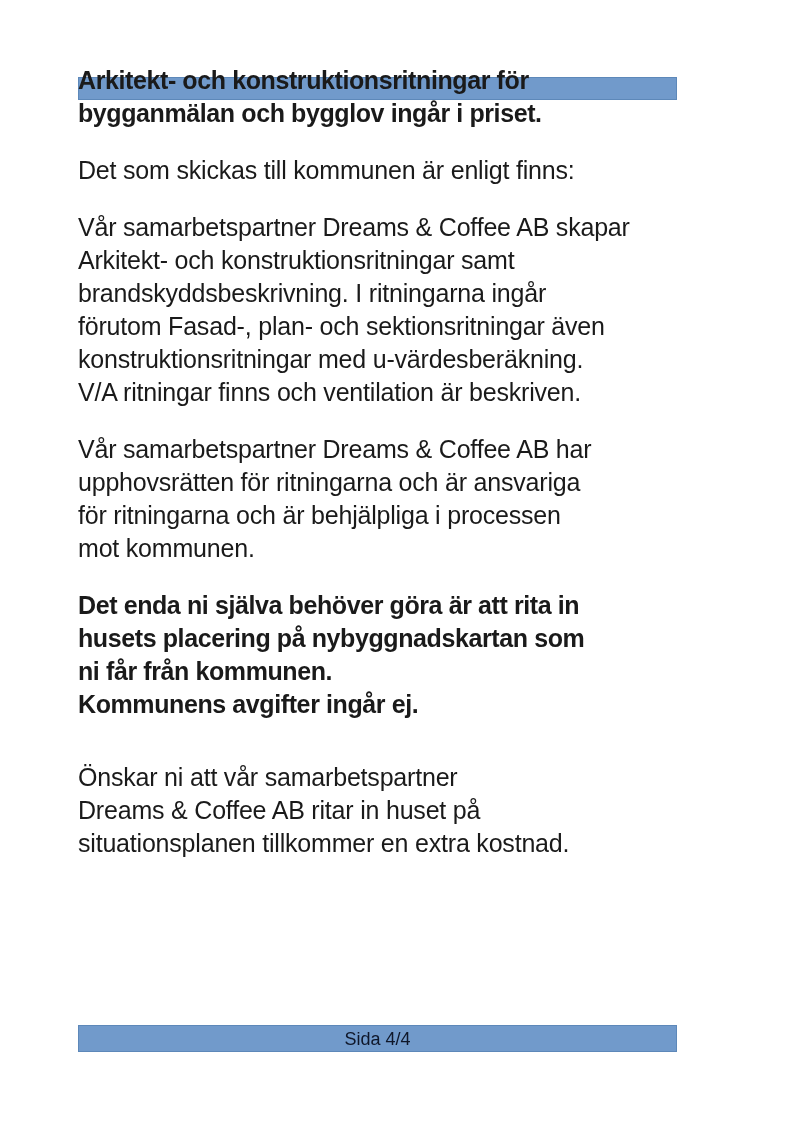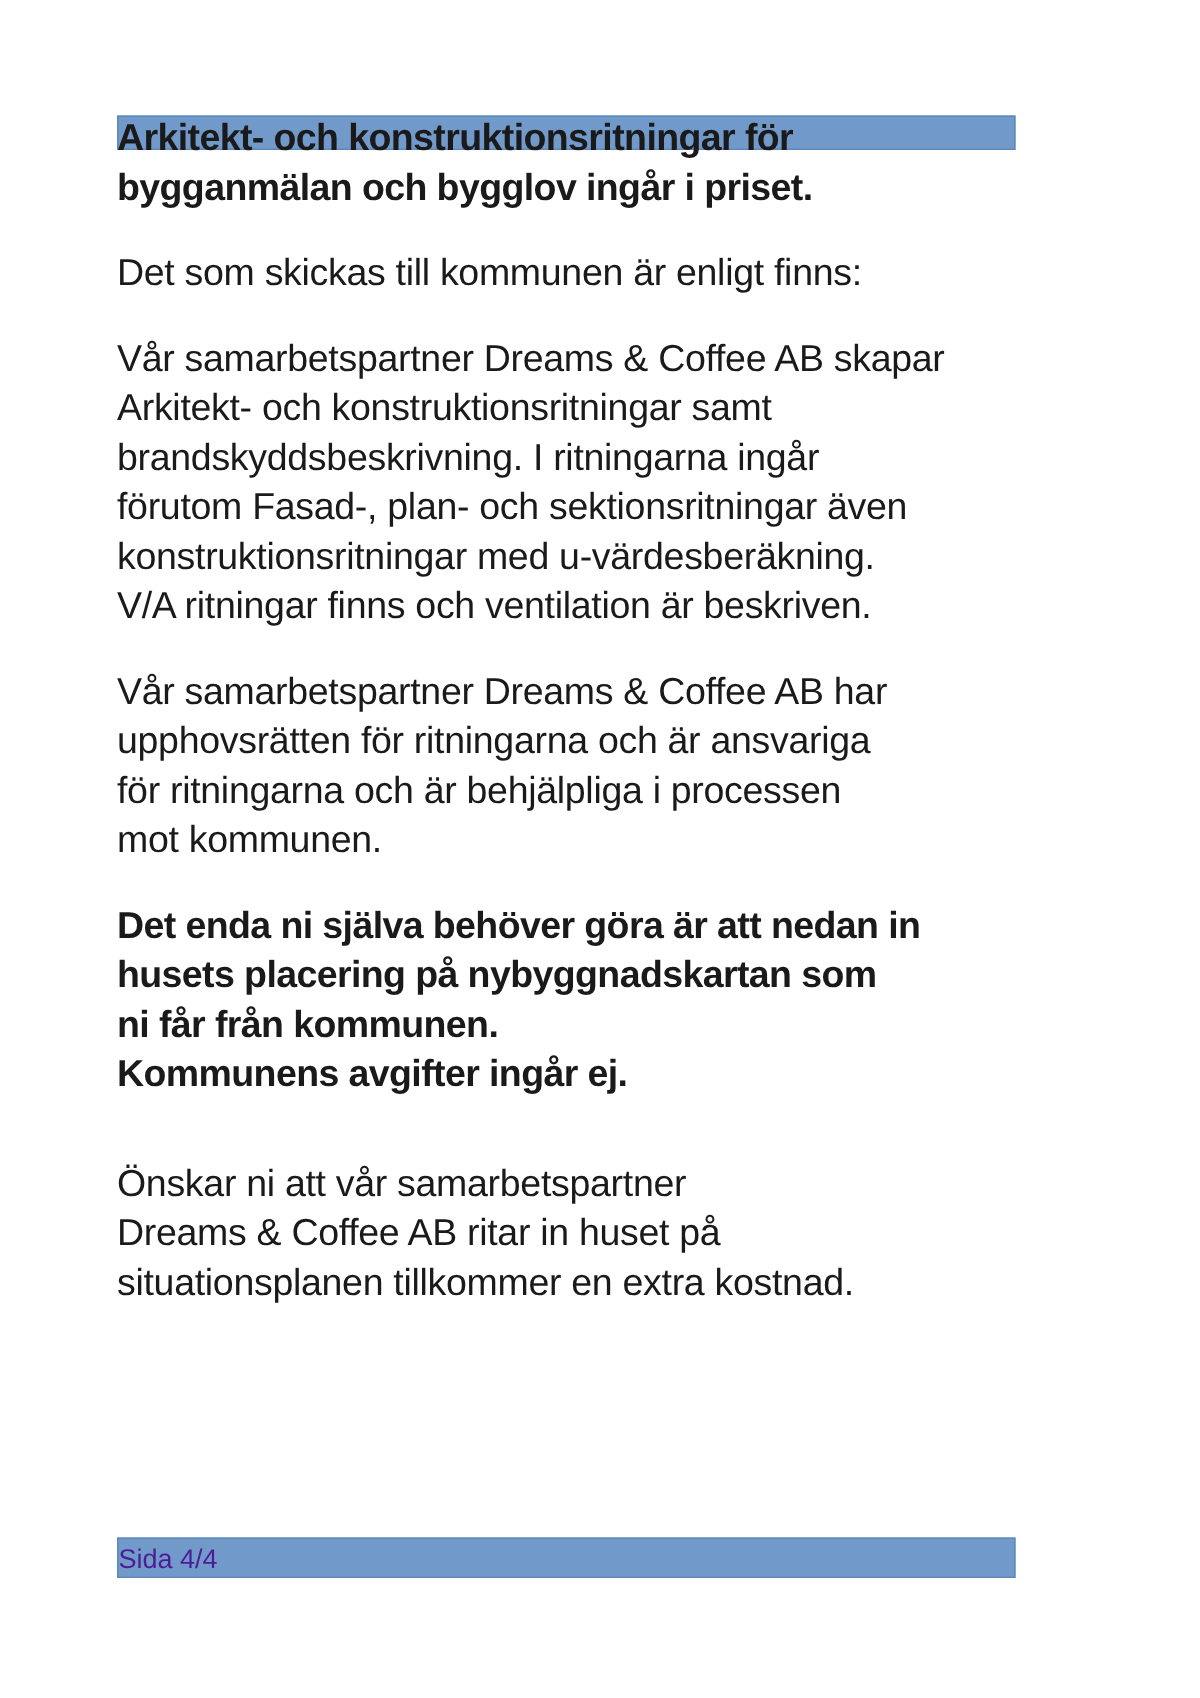--- a/index.html
+++ b/index.html
@@ -24,28 +24,29 @@
     border: 1px solid #5d88b9;
     box-sizing: border-box;
   }
   .accent-bar.top {
     top: 77px;
     height: 23px;
   }
   .accent-bar.footer {
     top: 1025px;
     height: 27px;
+    text-align: center;
     font-size: 18px;
     line-height: 26px;
-    color: #4c1d95;
+    color: #0f172a;
   }
   .content {
     position: absolute;
     left: 78px;
-    top: 16px;
+    top: 4px;
     width: 604px;
     padding-top: 60px;
     box-sizing: border-box;
   }
   .para {
     margin: 24px 0 0 0;
     font-size: 25px;
     line-height: 33px;
     white-space: pre-line;
     letter-spacing: -0.2px;
@@ -79,21 +80,21 @@
 brandskyddsbeskrivning. I ritningarna ingår
 förutom Fasad-, plan- och sektionsritningar även
 konstruktionsritningar med u-värdesberäkning.
 V/A ritningar finns och ventilation är beskriven.</div>
 
     <div class="para">Vår samarbetspartner Dreams &amp; Coffee AB har
 upphovsrätten för ritningarna och är ansvariga
 för ritningarna och är behjälpliga i processen
 mot kommunen.</div>
 
-    <div class="para bold">Det enda ni själva behöver göra är att nedan in
+    <div class="para bold">Det enda ni själva behöver göra är att rita in
 husets placering på nybyggnadskartan som
 ni får från kommunen.
 Kommunens avgifter ingår ej.</div>
 
     <div class="para last">Önskar ni att vår samarbetspartner
 Dreams &amp; Coffee AB ritar in huset på
 situationsplanen tillkommer en extra kostnad.</div>
   </div>
 
   <div class="accent-bar footer">

